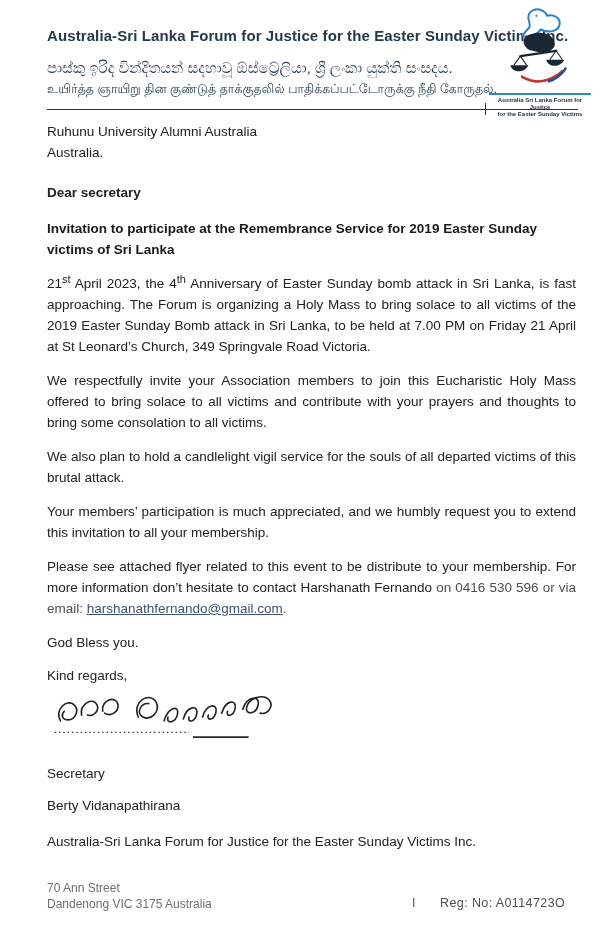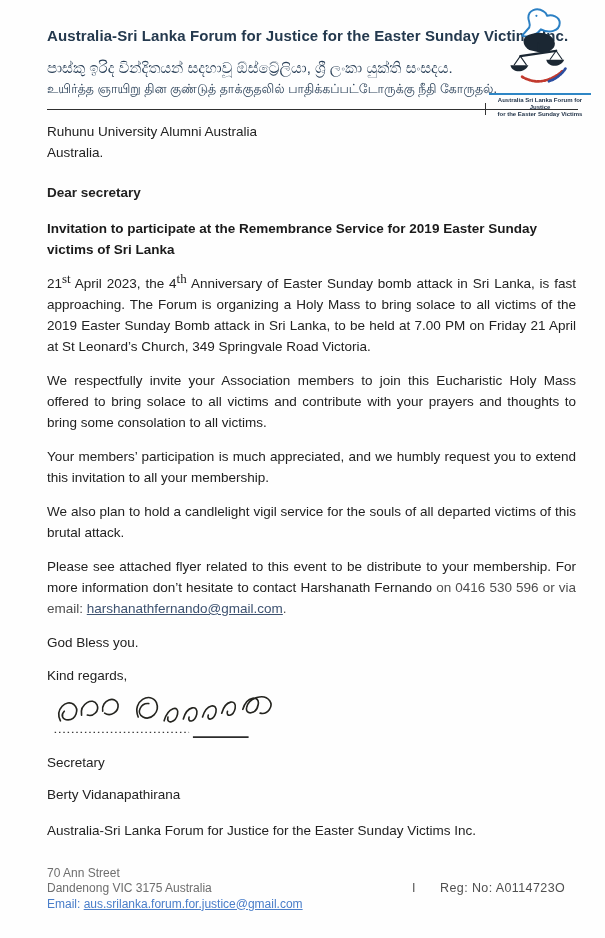--- a/index.html
+++ b/index.html
@@ -35,27 +35,27 @@
   .header-rule .tick {
     position:absolute; left:438px; top:-7px; height:12px;
     border-left:1.5px solid #333;
   }
   
   .letter-main { padding:0 29px 0 47px; font-size:13.5px; line-height:21px; }
   .addr { margin-top:11px; }
   .salutation { margin-top:19px;font-weight:bold; }
   .subject { margin-top:15px; font-weight:bold; color:#1a1a1a; }
   .para { margin-top:13px; text-align:justify; }
-  sup { font-size:13px; line-height:0; vertical-align:super;font-family:Liberation Serif, serif; }
+  sup { font-size:11px; line-height:0; vertical-align:super; }
   .light { color:#4f4f4f; }
   .body-email-link { color:#3d5270; text-decoration:underline; cursor:pointer; }
   .blessing { margin-top:13px; }
   .closing { margin-top:12px; }
   .signature-block { margin-top:2px; height:58px; }
-  .signer-title { margin-top:6px; }
+  .signer-title { margin-top:17px; }
   .signer-name { margin-top:11px; }
   .signer-org { margin-top:15px; }
   
   .letter-footer {
     position:absolute; left:47px; right:16px; bottom:26px;
     font-size:12px; line-height:15.5px; color:#6e6e6e;
   }
   .f-email-label { color:#4a7ec9; }
   .f-email-link { color:#4a7ec9; text-decoration:underline; cursor:pointer; }
   .f-sep { position:absolute; left:365px; top:15px; color:#555; font-size:12.5px; }
@@ -110,23 +110,23 @@
     </div>
 
     <div class="salutation">Dear secretary</div>
 
     <div class="subject">Invitation to participate at the Remembrance Service for 2019 Easter Sunday victims of Sri Lanka</div>
 
     <p class="para"><span>21</span><sup>st</sup><span> April 2023, the 4</span><sup>th</sup><span> Anniversary of Easter Sunday bomb attack in Sri Lanka, is fast approaching. The Forum is organizing a Holy Mass to bring solace to all victims of the 2019 Easter Sunday Bomb attack in Sri Lanka, to be held at 7.00 PM on Friday 21 April at St Leonard’s Church, 349 Springvale Road Victoria.</span></p>
 
     <p class="para">We respectfully invite your Association members to join this Eucharistic Holy Mass offered to bring solace to all victims and contribute with your prayers and thoughts to bring some consolation to all victims.</p>
 
+    <p class="para">We also plan to hold a candlelight vigil service for the souls of all departed victims of this brutal attack.</p>
+
     <p class="para">Your members’ participation is much appreciated, and we humbly request you to extend this invitation to all your membership.</p>
-
-    <p class="para">We also plan to hold a candlelight vigil service for the souls of all departed victims of this brutal attack.</p>
 
     <p class="para"><span>Please see attached flyer related to this event to be distribute to your membership. For more information don’t hesitate to contact Harshanath Fernando</span><span class="light"> on 0416 530 596 or via email: </span><a class="body-email-link">harshanathfernando@gmail.com</a><span class="light">.</span></p>
 
     <div class="blessing">God Bless you.</div>
 
     <div class="closing">Kind regards,</div>
 
     <div class="signature-block">
       <svg width="240" height="58" viewBox="0 0 250 60">
         <g fill="none" stroke="#24241f" stroke-width="1.7" stroke-linecap="round">
@@ -148,19 +148,18 @@
     <div class="signer-title">Secretary</div>
     <div class="signer-name">Berty Vidanapathirana</div>
     <div class="signer-org">Australia-Sri Lanka Forum for Justice for the Easter Sunday Victims Inc.</div>
 
   </main>
 
   <footer class="letter-footer">
     <div class="f-left">
       <div>70 Ann Street</div>
       <div>Dandenong VIC 3175 Australia</div>
-      <div><span class="f-email-label">Email: </span><a class="f-email-link">aus.srilanka.forum.for.justice@gmail.com</a></div>
     </div>
     <div class="f-sep">I</div>
     <div class="f-reg">Reg: No: A0114723O</div>
   </footer>
 
 </div>
 
 </body></html>

